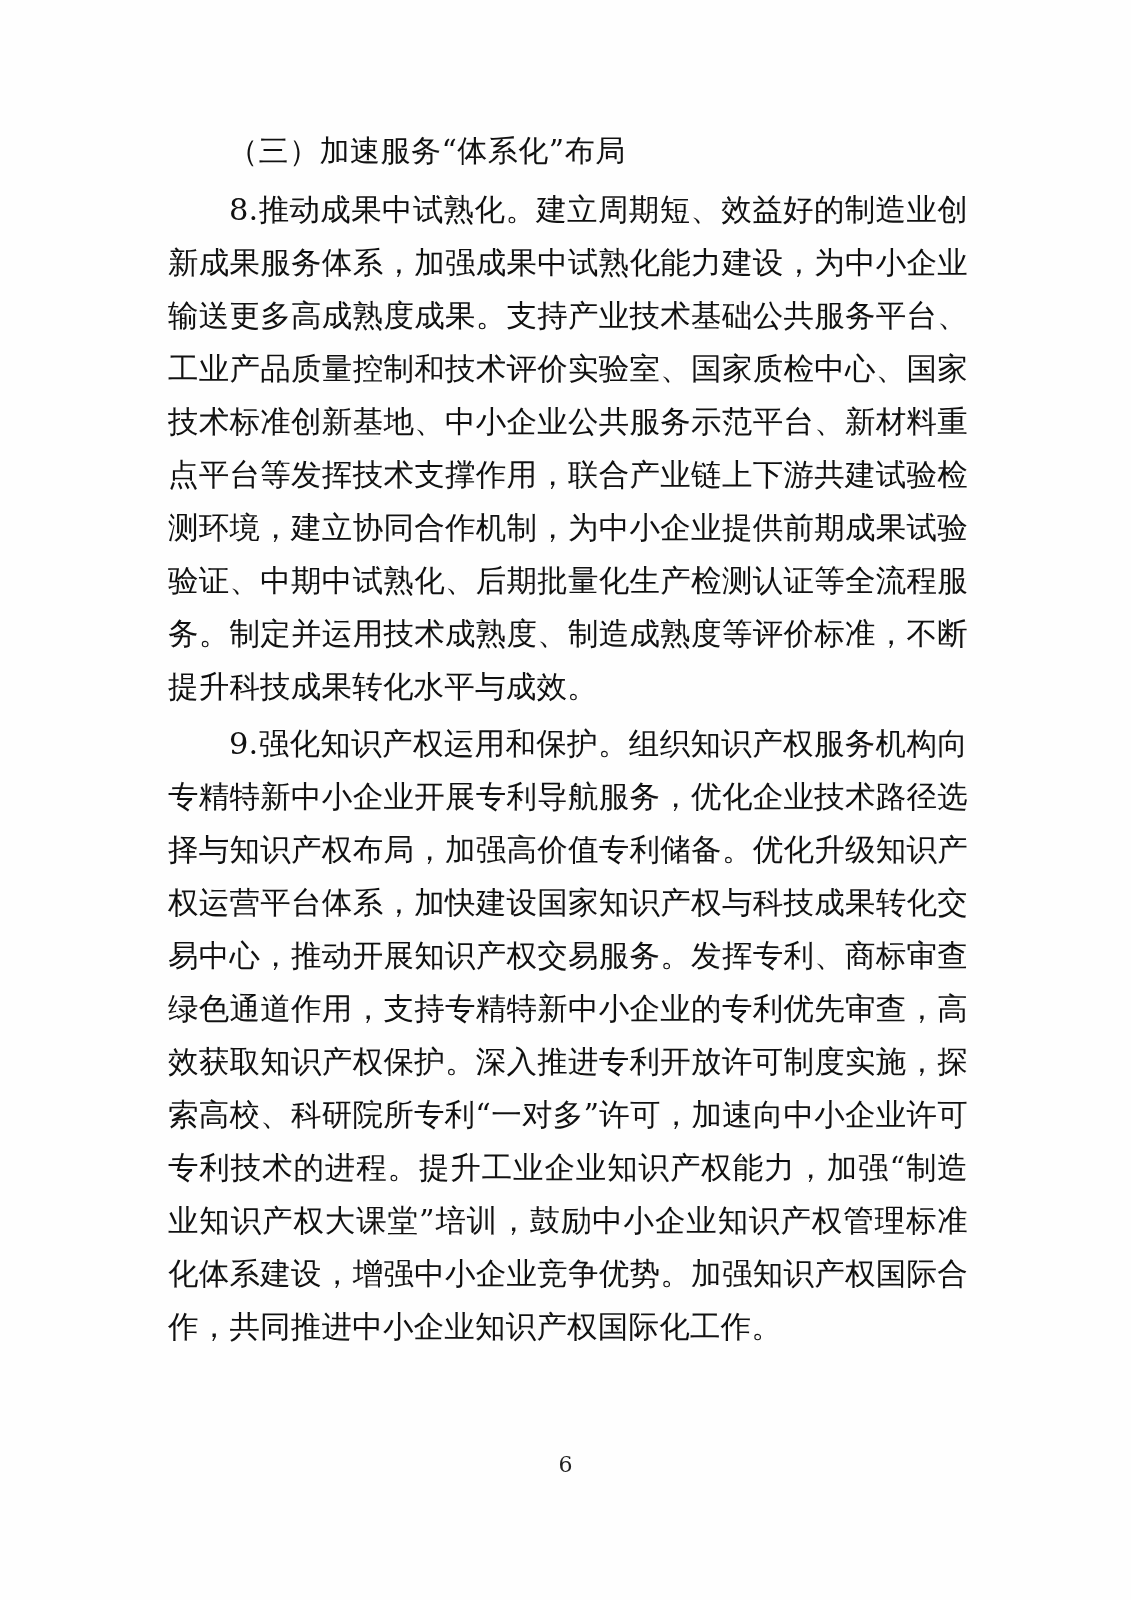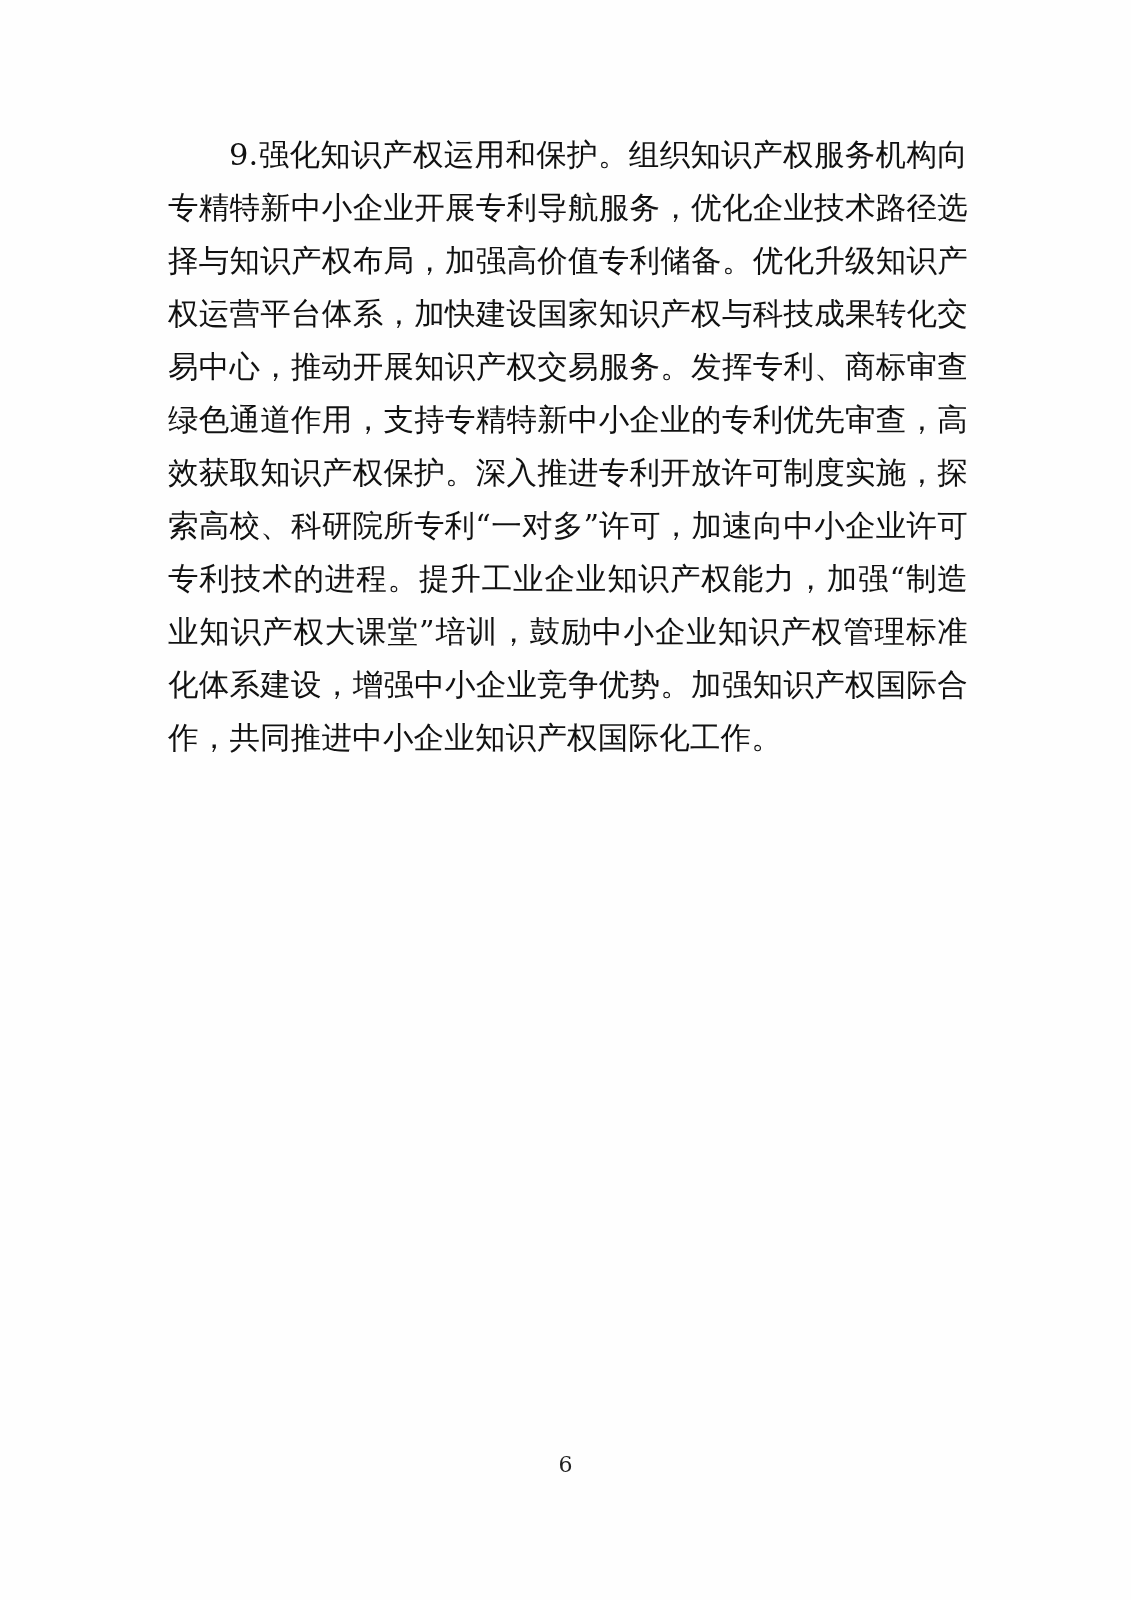--- a/index.html
+++ b/index.html
@@ -49,16 +49,18 @@
     font-size: 22px;
     font-family: "DejaVu Serif", "Liberation Serif", serif;
     color: #222;
   }
 </style>
 </head>
 <body>
 
 <div class="page">
   <div class="content">
+    <h2 class="heading">（三）加速服务“体系化”布局</h2>
+    <p class="para">8.推动成果中试熟化。建立周期短、效益好的制造业创新成果服务体系，加强成果中试熟化能力建设，为中小企业输送更多高成熟度成果。支持产业技术基础公共服务平台、工业产品质量控制和技术评价实验室、国家质检中心、国家技术标准创新基地、中小企业公共服务示范平台、新材料重点平台等发挥技术支撑作用，联合产业链上下游共建试验检测环境，建立协同合作机制，为中小企业提供前期成果试验验证、中期中试熟化、后期批量化生产检测认证等全流程服务。制定并运用技术成熟度、制造成熟度等评价标准，不断提升科技成果转化水平与成效。</p>
     <p class="para">9.强化知识产权运用和保护。组织知识产权服务机构向专精特新中小企业开展专利导航服务，优化企业技术路径选择与知识产权布局，加强高价值专利储备。优化升级知识产权运营平台体系，加快建设国家知识产权与科技成果转化交易中心，推动开展知识产权交易服务。发挥专利、商标审查绿色通道作用，支持专精特新中小企业的专利优先审查，高效获取知识产权保护。深入推进专利开放许可制度实施，探索高校、科研院所专利“一对多”许可，加速向中小企业许可专利技术的进程。提升工业企业知识产权能力，加强“制造业知识产权大课堂”培训，鼓励中小企业知识产权管理标准化体系建设，增强中小企业竞争优势。加强知识产权国际合作，共同推进中小企业知识产权国际化工作。</p>
   </div>
   <div class="page-number">6</div>
 </div>
 
 </body></html>

